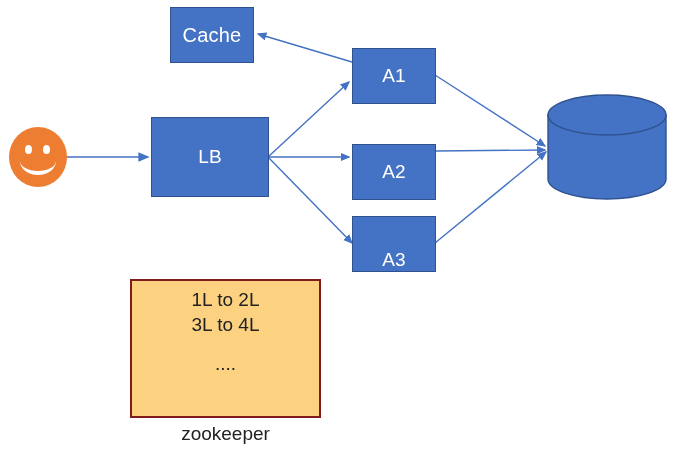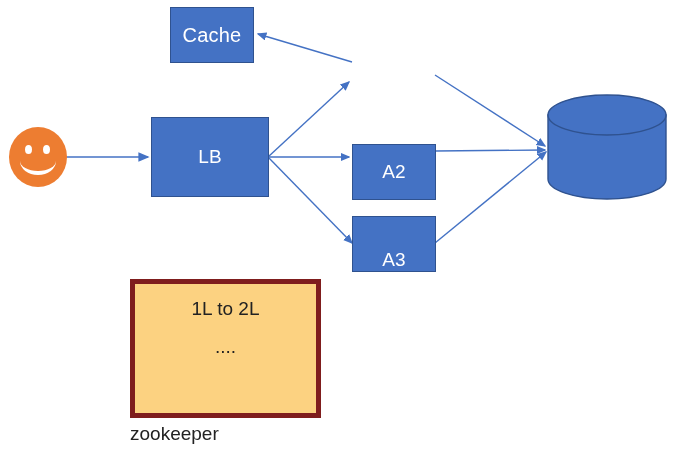--- a/index.html
+++ b/index.html
@@ -61,34 +61,35 @@
     border-bottom-width: 4px;
     border-radius: 0 0 50% 50%;
   }
   .db-cyl {
     position: absolute;
   }
   .zk-box {
     position: absolute;
     box-sizing: border-box;
     background: #FCD281;
-    border: 5px solid #7f1d1d;
+    border: 2px solid #7f1d1d;
     display: flex;
     flex-direction: column;
     align-items: center;
     justify-content: flex-start;
-    padding-top: 12px;
+    padding-top: 6px;
     color: #222222;
     font-size: 19px;
     line-height: 1.33;
   }
   .zk-line { display: block; }
   .zk-dots { margin-top: 13px; font-size: 19px; }
   .zk-label {
     position: absolute;
+    text-align: center;
     color: #222222;
     font-size: 19px;
   }
 </style>
 </head>
 <body>
 
 <div id="canvas">
 
   <svg id="edges" viewBox="0 0 673 458" width="673" height="458">
@@ -122,34 +123,38 @@
   </div>
 
   <div class="node-box" style="left:151px; top:117px; width:118px; height:80px;">
     <span>LB</span>
   </div>
 
   <div class="node-box cache-box" style="left:170px; top:7px; width:84px; height:56px;">
     <span>Cache</span>
   </div>
 
+  <div class="node-box" style="left:352px; top:48px; width:84px; height:56px;">
+    <span>A1</span>
+  </div>
 
   <div class="node-box" style="left:352px; top:144px; width:84px; height:56px;">
     <span>A2</span>
   </div>
 
   <div class="node-box" style="left:352px; top:216px; width:84px; height:56px;align-items:flex-end;">
     <span>A3</span>
   </div>
 
   <svg class="db-cyl" style="left:546px; top:93px;" width="122" height="108" viewBox="0 0 122 108">
     <path d="M2,22 L2,86 A59,20 0 0 0 120,86 L120,22 Z" fill="#4472C4" stroke="#2F528F" stroke-width="1.4"></path>
     <ellipse cx="61" cy="22" rx="59" ry="20" fill="#4472C4" stroke="#2F528F" stroke-width="1.4"></ellipse>
   </svg>
 
   <div class="zk-box" style="left:130px; top:279px; width:191px; height:139px;">
     <span class="zk-line">1L to 2L</span>
+    <span class="zk-line">3L to 4L</span>
     <span class="zk-dots">....</span>
   </div>
 
   <div class="zk-label" style="left:130px; top:423px; width:191px;">zookeeper</div>
 
 </div>
 
 </body></html>

